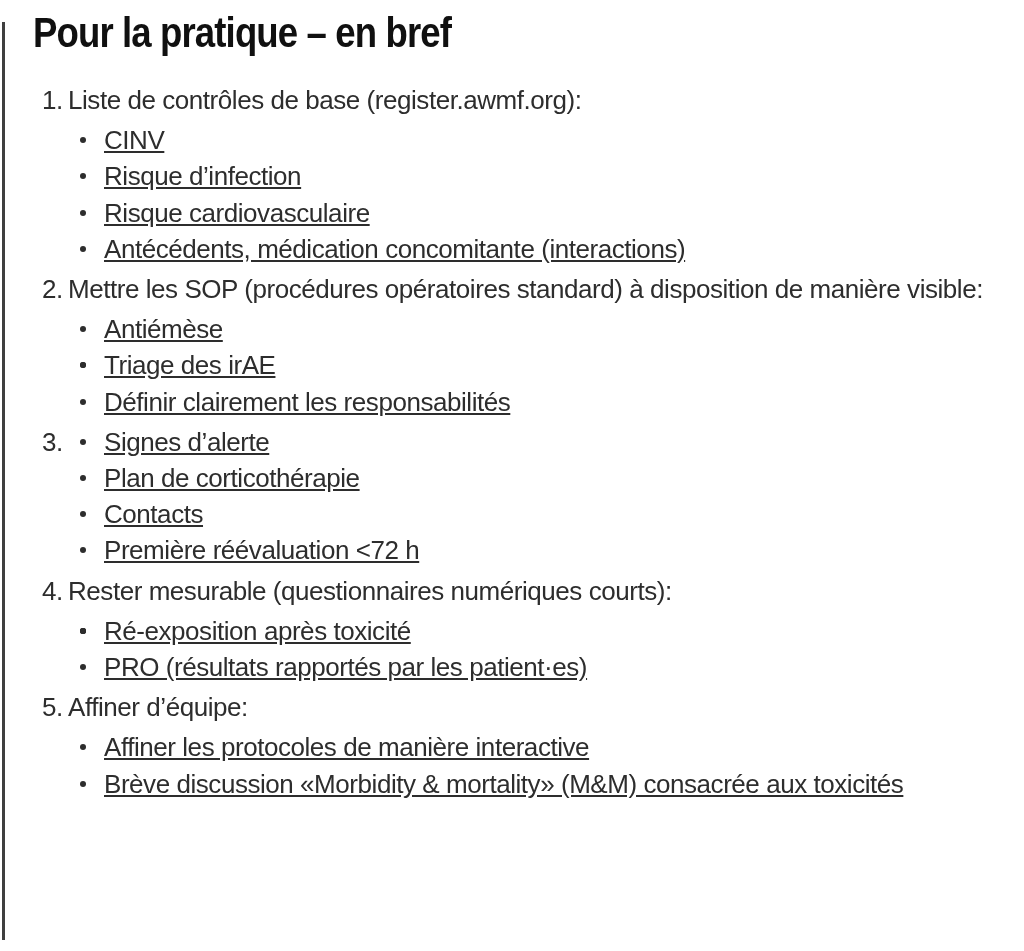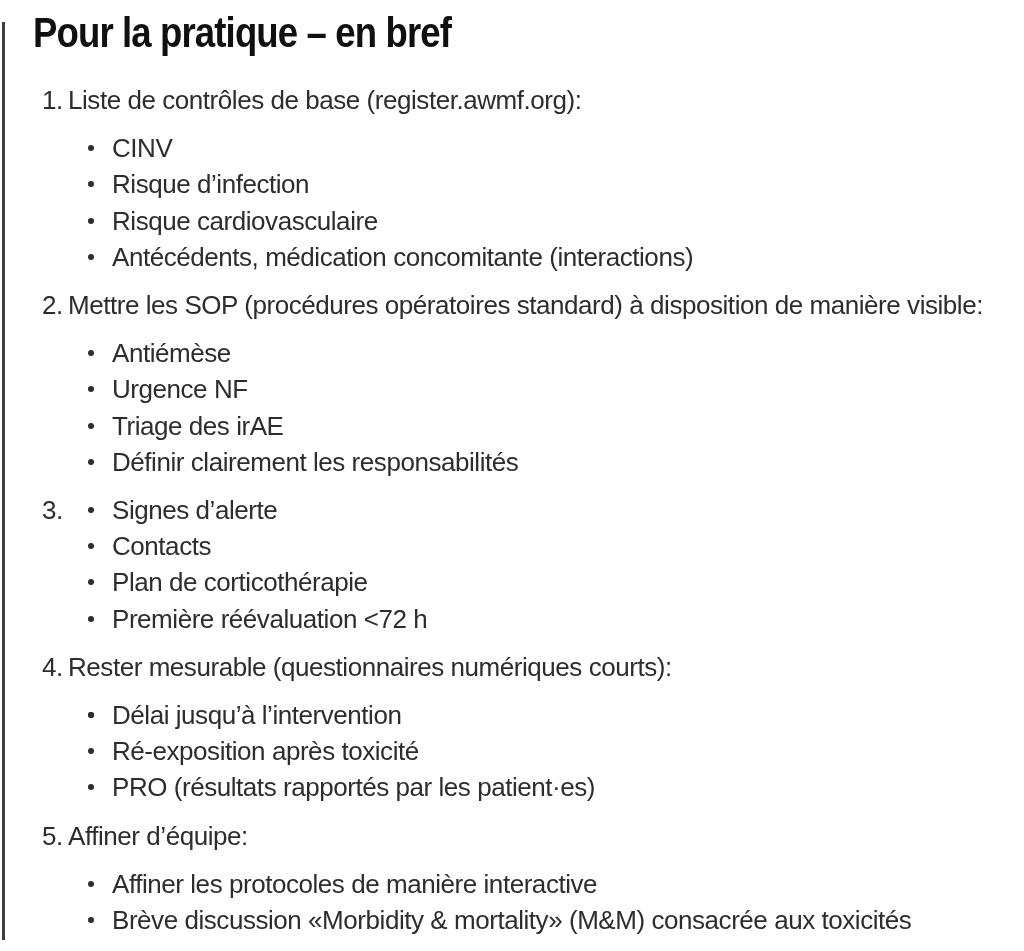--- a/index.html
+++ b/index.html
@@ -52,22 +52,23 @@
     color: #2d2d2d;
   }
   ol.numbered-list > li.item > .num {
     position: absolute;
     left: 0;
     top: 0;
     width: 24px;
   }
   ul.sub-list {
     list-style: none;
-    margin: 12px;
+    margin: 4px;
     padding: 0;
+    text-decoration: underline;
   }
   ul.sub-list > li.sub {
     position: relative;
     padding-left: 32px;
   }
   .bullet {
     position: absolute;
     left: 8px;
     top: 15px;
     width: 6px;
@@ -84,33 +85,33 @@
   <h1 class="page-title">Pour la pratique – en bref</h1>
   <ol class="numbered-list">
       <li class="item"><span class="num">1.</span><span class="label">Liste de contrôles de base (register.awmf.org):</span><ul class="sub-list">
           <li class="sub"><span class="bullet"></span><span class="sub-label">CINV</span></li>
           <li class="sub"><span class="bullet"></span><span class="sub-label">Risque d’infection</span></li>
           <li class="sub"><span class="bullet"></span><span class="sub-label">Risque cardiovasculaire</span></li>
           <li class="sub"><span class="bullet"></span><span class="sub-label">Antécédents, médication concomitante (interactions)</span></li>
         </ul></li>
       <li class="item"><span class="num">2.</span><span class="label">Mettre les SOP (procédures opératoires standard) à disposition de manière visible:</span><ul class="sub-list">
           <li class="sub"><span class="bullet"></span><span class="sub-label">Antiémèse</span></li>
-          <li class="sub"><span class="bullet"></span><span class="sub-label">Urgence NF</span></li>
+          <li class="sub"><span class="bullet"></span></li>
           <li class="sub"><span class="bullet"></span><span class="sub-label">Triage des irAE</span></li>
           <li class="sub"><span class="bullet"></span><span class="sub-label">Définir clairement les responsabilités</span></li>
         </ul></li>
       <li class="item"><span class="num">3.</span><ul class="sub-list">
           <li class="sub"><span class="bullet"></span><span class="sub-label">Signes d’alerte</span></li>
+          <li class="sub"><span class="bullet"></span><span class="sub-label">Plan de corticothérapie</span></li>
           <li class="sub"><span class="bullet"></span><span class="sub-label">Contacts</span></li>
-          <li class="sub"><span class="bullet"></span><span class="sub-label">Plan de corticothérapie</span></li>
           <li class="sub"><span class="bullet"></span><span class="sub-label">Première réévaluation &lt;72 h</span></li>
         </ul></li>
       <li class="item"><span class="num">4.</span><span class="label">Rester mesurable (questionnaires numériques courts):</span><ul class="sub-list">
           <li class="sub"><span class="bullet"></span></li>
-          <li class="sub"><span class="bullet"></span><span class="sub-label">Délai jusqu’à l’intervention</span></li>
+          <li class="sub"><span class="bullet"></span></li>
           <li class="sub"><span class="bullet"></span><span class="sub-label">Ré-exposition après toxicité</span></li>
           <li class="sub"><span class="bullet"></span><span class="sub-label">PRO (résultats rapportés par les patient·es)</span></li>
         </ul></li>
       <li class="item"><span class="num">5.</span><span class="label">Affiner d’équipe:</span><ul class="sub-list">
           <li class="sub"><span class="bullet"></span><span class="sub-label">Affiner les protocoles de manière interactive</span></li>
           <li class="sub"><span class="bullet"></span><span class="sub-label">Brève discussion «Morbidity &amp; mortality» (M&amp;M) consacrée aux toxicités</span></li>
         </ul></li>
     </ol>
 </div>
 

